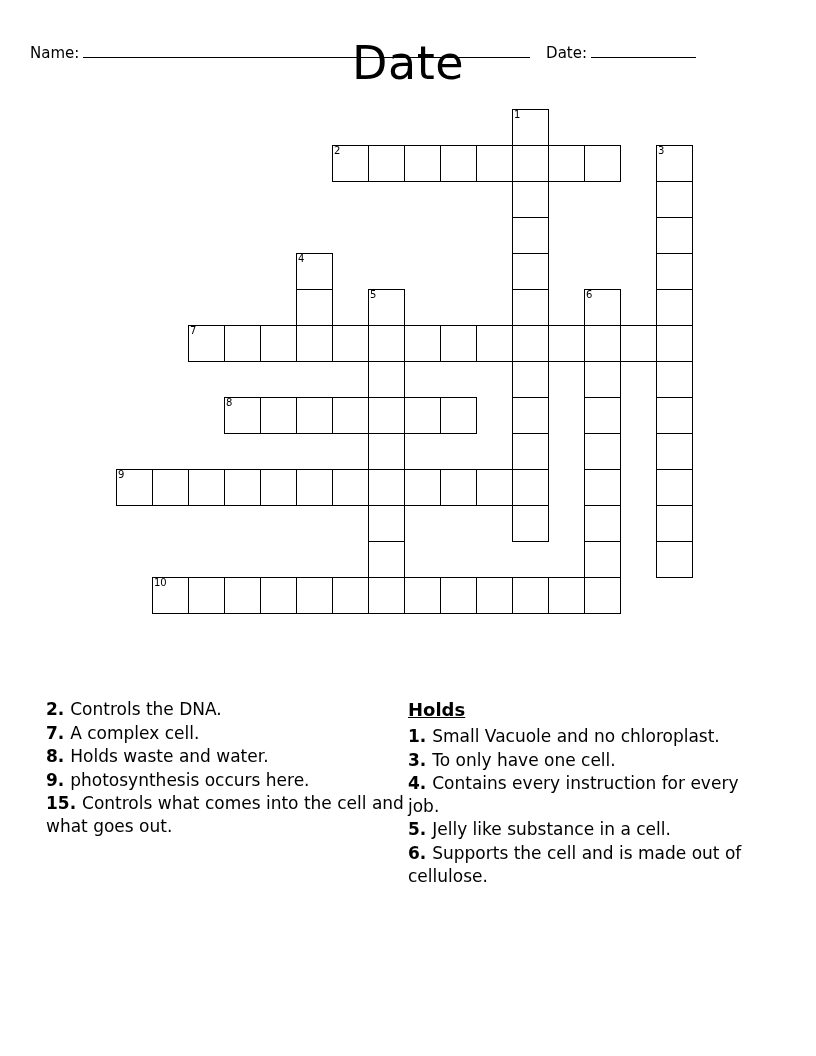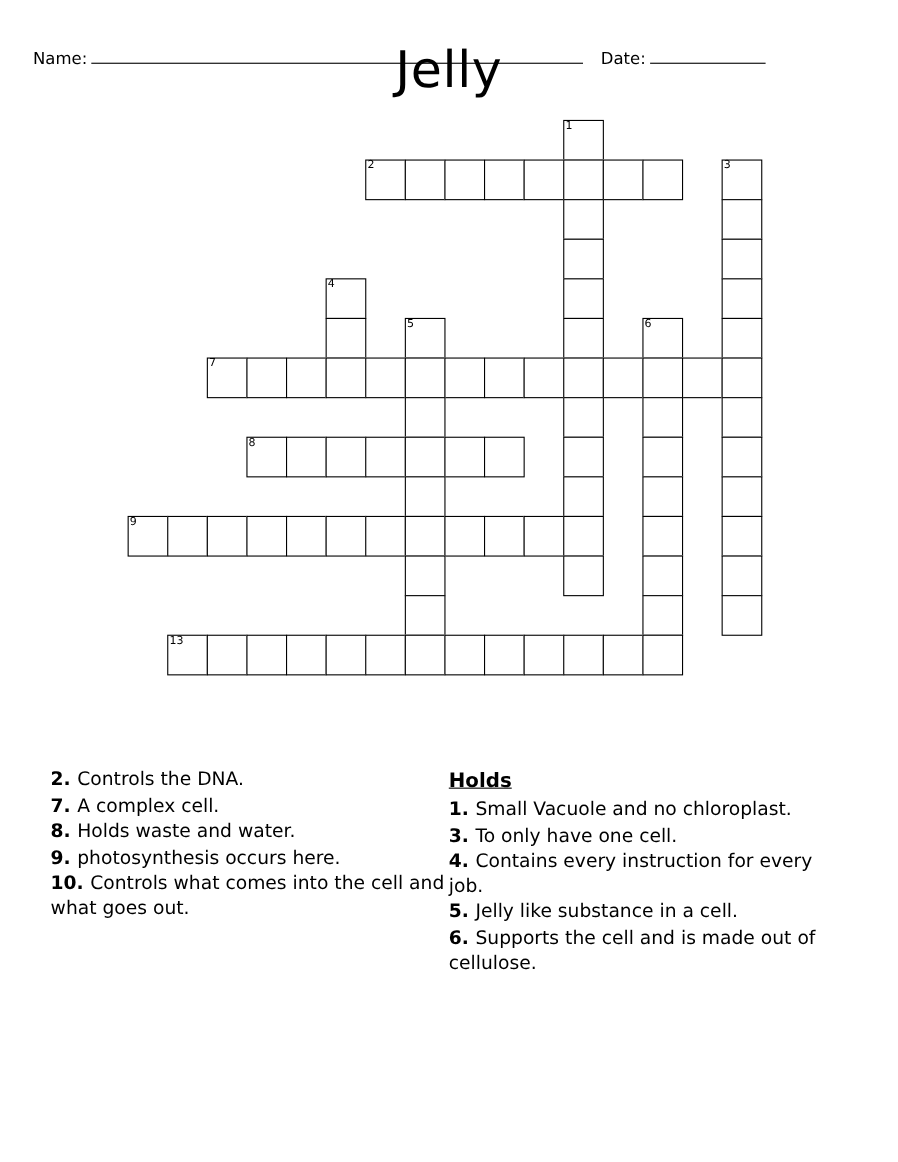--- a/index.html
+++ b/index.html
@@ -129,21 +129,21 @@
 
 <div class="page">
 
   <div class="header-line">
     <span class="hdr-label">Name:</span>
     <span class="hdr-rule"></span>
     <span class="hdr-date">Date:</span>
     <span class="hdr-rule short"></span>
   </div>
 
-  <div class="title">Jelly</div>
+  <div class="title">Date</div>
 
   <div id="grid-wrap">
     <div id="grid">
         <div class="cell" style="left: 396px; top: 0px;">
           <span class="num">1</span>
         </div>
         <div class="cell" style="left: 216px; top: 36px;">
           <span class="num">2</span>
         </div>
         <div class="cell" style="left: 252px; top: 36px;"></div>
@@ -227,21 +227,21 @@
         <div class="cell" style="left: 468px; top: 360px;"></div>
         <div class="cell" style="left: 540px; top: 360px;"></div>
         <div class="cell" style="left: 252px; top: 396px;"></div>
         <div class="cell" style="left: 396px; top: 396px;"></div>
         <div class="cell" style="left: 468px; top: 396px;"></div>
         <div class="cell" style="left: 540px; top: 396px;"></div>
         <div class="cell" style="left: 252px; top: 432px;"></div>
         <div class="cell" style="left: 468px; top: 432px;"></div>
         <div class="cell" style="left: 540px; top: 432px;"></div>
         <div class="cell" style="left: 36px; top: 468px;">
-          <span class="num">13</span>
+          <span class="num">10</span>
         </div>
         <div class="cell" style="left: 72px; top: 468px;"></div>
         <div class="cell" style="left: 108px; top: 468px;"></div>
         <div class="cell" style="left: 144px; top: 468px;"></div>
         <div class="cell" style="left: 180px; top: 468px;"></div>
         <div class="cell" style="left: 216px; top: 468px;"></div>
         <div class="cell" style="left: 252px; top: 468px;"></div>
         <div class="cell" style="left: 288px; top: 468px;"></div>
         <div class="cell" style="left: 324px; top: 468px;"></div>
         <div class="cell" style="left: 360px; top: 468px;"></div>
@@ -251,21 +251,21 @@
       </div>
   </div>
 
   <div class="clues">
     <div class="clue-col across">
       <div id="across-list">
           <div class="clue"><span class="cnum">2. </span><span>Controls the DNA.</span></div>
           <div class="clue"><span class="cnum">7. </span><span>A complex cell.</span></div>
           <div class="clue"><span class="cnum">8. </span><span>Holds waste and water.</span></div>
           <div class="clue"><span class="cnum">9. </span><span>photosynthesis occurs here.</span></div>
-          <div class="clue"><span class="cnum">10. </span><span>Controls what comes into the cell and what goes out.</span></div>
+          <div class="clue"><span class="cnum">15. </span><span>Controls what comes into the cell and what goes out.</span></div>
         </div>
     </div>
     <div class="clue-col down">
       <div class="clue-head">Holds</div>
       <div id="down-list">
           <div class="clue"><span class="cnum">1. </span><span>Small Vacuole and no chloroplast.</span></div>
           <div class="clue"><span class="cnum">3. </span><span>To only have one cell.</span></div>
           <div class="clue"><span class="cnum">4. </span><span>Contains every instruction for every job.</span></div>
           <div class="clue"><span class="cnum">5. </span><span>Jelly like substance in a cell.</span></div>
           <div class="clue"><span class="cnum">6. </span><span>Supports the cell and is made out of cellulose.</span></div>

